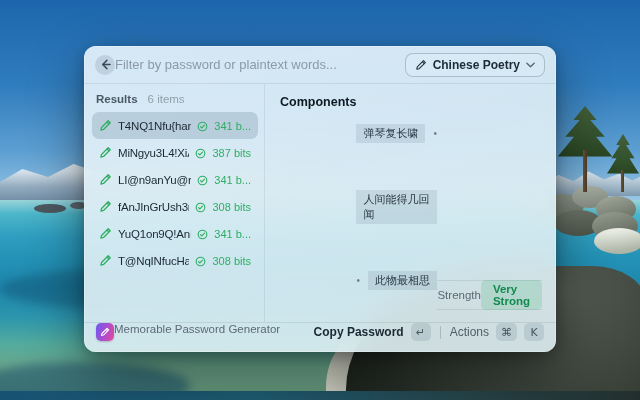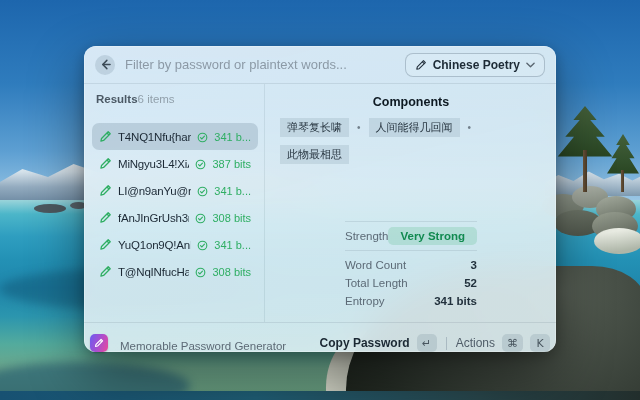--- a/index.html
+++ b/index.html
@@ -47,66 +47,66 @@
   .trunk-1 { left:583px; top:150px; width:4px; height:42px; }
   .trunk-2 { left:621px; top:170px; width:3px; height:22px; }
 
   
   .window { position:absolute; left:84px; top:46px; width:472px; height:306px;
       border-radius:12px; display:flex; flex-direction:column;
       background:linear-gradient(165deg, rgba(229,241,249,0.93) 0%, rgba(222,237,242,0.92) 60%, rgba(219,235,238,0.92) 100%);
       backdrop-filter:blur(16px) saturate(1.3); -webkit-backdrop-filter:blur(16px) saturate(1.3);
       box-shadow:0 22px 55px rgba(0,0,0,0.45), 0 4px 14px rgba(0,0,0,0.25), inset 0 0 0 0.5px rgba(255,255,255,0.55); }
 
-  .win-header { height:38px; flex:0 0 38px; display:flex; align-items:center; gap:10px;
+  .win-header { height:38px; flex:0 0 38px; display:flex; align-items:center; gap:0;
       padding:0 11px; border-bottom:1px solid rgba(25,50,70,0.1); }
   .back-btn { width:20px; height:20px; border-radius:50%; background:rgba(70,95,115,0.16);
       display:flex; align-items:center; justify-content:center; color:#3b4a56; font-size:13px; line-height:1; cursor:default; }
   .search-input { flex:1; border:none; outline:none; background:transparent; font-size:13px;
       color:#20303c; font-family:inherit; }
   .search-input::placeholder { color:#8c9aa6; }
   .dropdown { display:flex; align-items:center; gap:6px; height:24px; padding:0 9px;
       border:1px solid rgba(40,65,85,0.25); border-radius:8px; background:rgba(255,255,255,0.12); }
   .dropdown .dd-label { font-size:12px; font-weight:700; color:#1d2b36; }
   .icon { display:inline-flex; align-items:center; justify-content:center; }
   .icon svg { display:block; }
 
   .win-body { flex:1; display:flex; min-height:0; }
   .list-col { width:181px; flex:0 0 181px; border-right:1px solid rgba(25,50,70,0.09);
       padding:7px 6px 6px 8px; display:flex; flex-direction:column; }
-  .list-header { display:flex; padding:2px 4px 18px 4px; }
+  .list-header { display:flex; gap:10px; padding:2px 4px 7px 4px; }
   .list-header .lh-title { font-size:11.5px; font-weight:600; color:#4b5864; }
   .list-header .lh-count { font-size:11.5px; color:#92a0ab; }
   .row { height:27px; display:flex; align-items:center; gap:6px; padding:0 7px; border-radius:7px; }
   .row.selected { background:rgba(125,150,168,0.32); }
   .row .pw { flex:1; font-size:11.5px; font-weight:500; color:#1c2935; letter-spacing:-0.2px;
       white-space:nowrap; overflow:hidden; }
   .row .acc { display:flex; align-items:flex-end; gap:6px; color:var(--green); white-space:nowrap; }
   .row .acc .bits { font-size:11px; font-weight:500; color:var(--green); }
   .link-icon { color:var(--green); }
 
-  .detail-col { flex:1; display:flex; flex-direction:column; padding:11px 14px 12px 15px; min-width:0;align-items:center; }
+  .detail-col { flex:1; display:flex; flex-direction:row; padding:11px 14px 12px 15px; min-width:0; }
   .components-title { font-size:12.5px; font-weight:700; color:#0e1922; }
   .tags { display:flex; align-items:center; gap:8px; margin-top:9px; flex-wrap:wrap; }
   .tag { background:rgba(30,55,75,0.1); border-radius:0; padding:2px 7px; font-size:11px; color:#2a3843;
       font-family:"DejaVu Sans","Liberation Sans",sans-serif; }
   .tag-sep { color:#72808c; font-size:10px; }
   .meta { margin-top:auto; }
   .meta-divider { height:1px; background:rgba(25,50,70,0.1); }
   .meta-row { display:flex; align-items:center; justify-content:space-between; }
   .meta-row.strength { height:28px; }
   .meta-row.plain { height:18px; }
   .meta-rows { padding-top:5px; display:flex; flex-direction:column; gap:0; }
   .meta-label { font-size:11.5px; color:#5c6a76; }
   .meta-value { font-size:11.5px; font-weight:700; color:#22313d; }
   .strength-badge { background:rgba(47,174,99,0.18); color:#128a50; font-size:11.5px; font-weight:700;
       padding:3px 12px; border-radius:5px; }
 
   .win-footer { height:30px; flex:0 0 30px; border-top:1px solid rgba(25,50,70,0.1);
-      display:flex; align-items:flex-end; gap:12px; padding:0 6px; }
+      display:flex; align-items:flex-start; gap:0; padding:0 12px; }
   .app-icon { width:18px; height:18px; border-radius:5px; flex:0 0 18px;
       background:linear-gradient(110deg,#6c5cf0 0%,#a84ed0 50%,#ec4899 100%);
       display:flex; align-items:center; justify-content:center; color:#fff;
       box-shadow:0 1px 2px rgba(0,0,0,0.2); }
   .app-name { font-size:11.5px; color:#5d6a76; flex:1; white-space:nowrap; overflow:hidden; }
   .footer-right { display:flex; align-items:center; gap:7px; }
   .primary-action { font-size:12px; font-weight:700; color:#1b2833; }
   .key-badge { min-width:20px; height:18px; padding:0 5px; border-radius:5px; background:rgba(60,85,105,0.14);
       display:flex; align-items:center; justify-content:center; font-size:11px; color:#49565f;
       font-family:"DejaVu Sans",sans-serif; }
@@ -305,34 +305,20 @@
           <span class="tag">此物最相思</span>
         </div>
 
         <div class="meta">
           <div class="meta-divider"></div>
           <div class="meta-row strength">
             <span class="meta-label">Strength</span>
             <span class="strength-badge">Very Strong</span>
           </div>
           <div class="meta-divider"></div>
-          <div class="meta-rows">
-            <div class="meta-row plain">
-              <span class="meta-label">Word Count</span>
-              <span class="meta-value">3</span>
-            </div>
-            <div class="meta-row plain">
-              <span class="meta-label">Total Length</span>
-              <span class="meta-value">52</span>
-            </div>
-            <div class="meta-row plain">
-              <span class="meta-label">Entropy</span>
-              <span class="meta-value">341 bits</span>
-            </div>
-          </div>
         </div>
       </div>
     </div>
 
     <div class="win-footer">
       <div class="app-icon">
         <svg width="10" height="10" viewBox="0 0 16 16">
             <path d="M11.3 2.2l2.5 2.5L5.6 12.9l-3.2.7.7-3.2z" fill="none" stroke="#fff" stroke-width="1.8" stroke-linejoin="round"></path>
             <path d="M9.8 3.7l2.5 2.5" stroke="#fff" stroke-width="1.8"></path>
           </svg>

